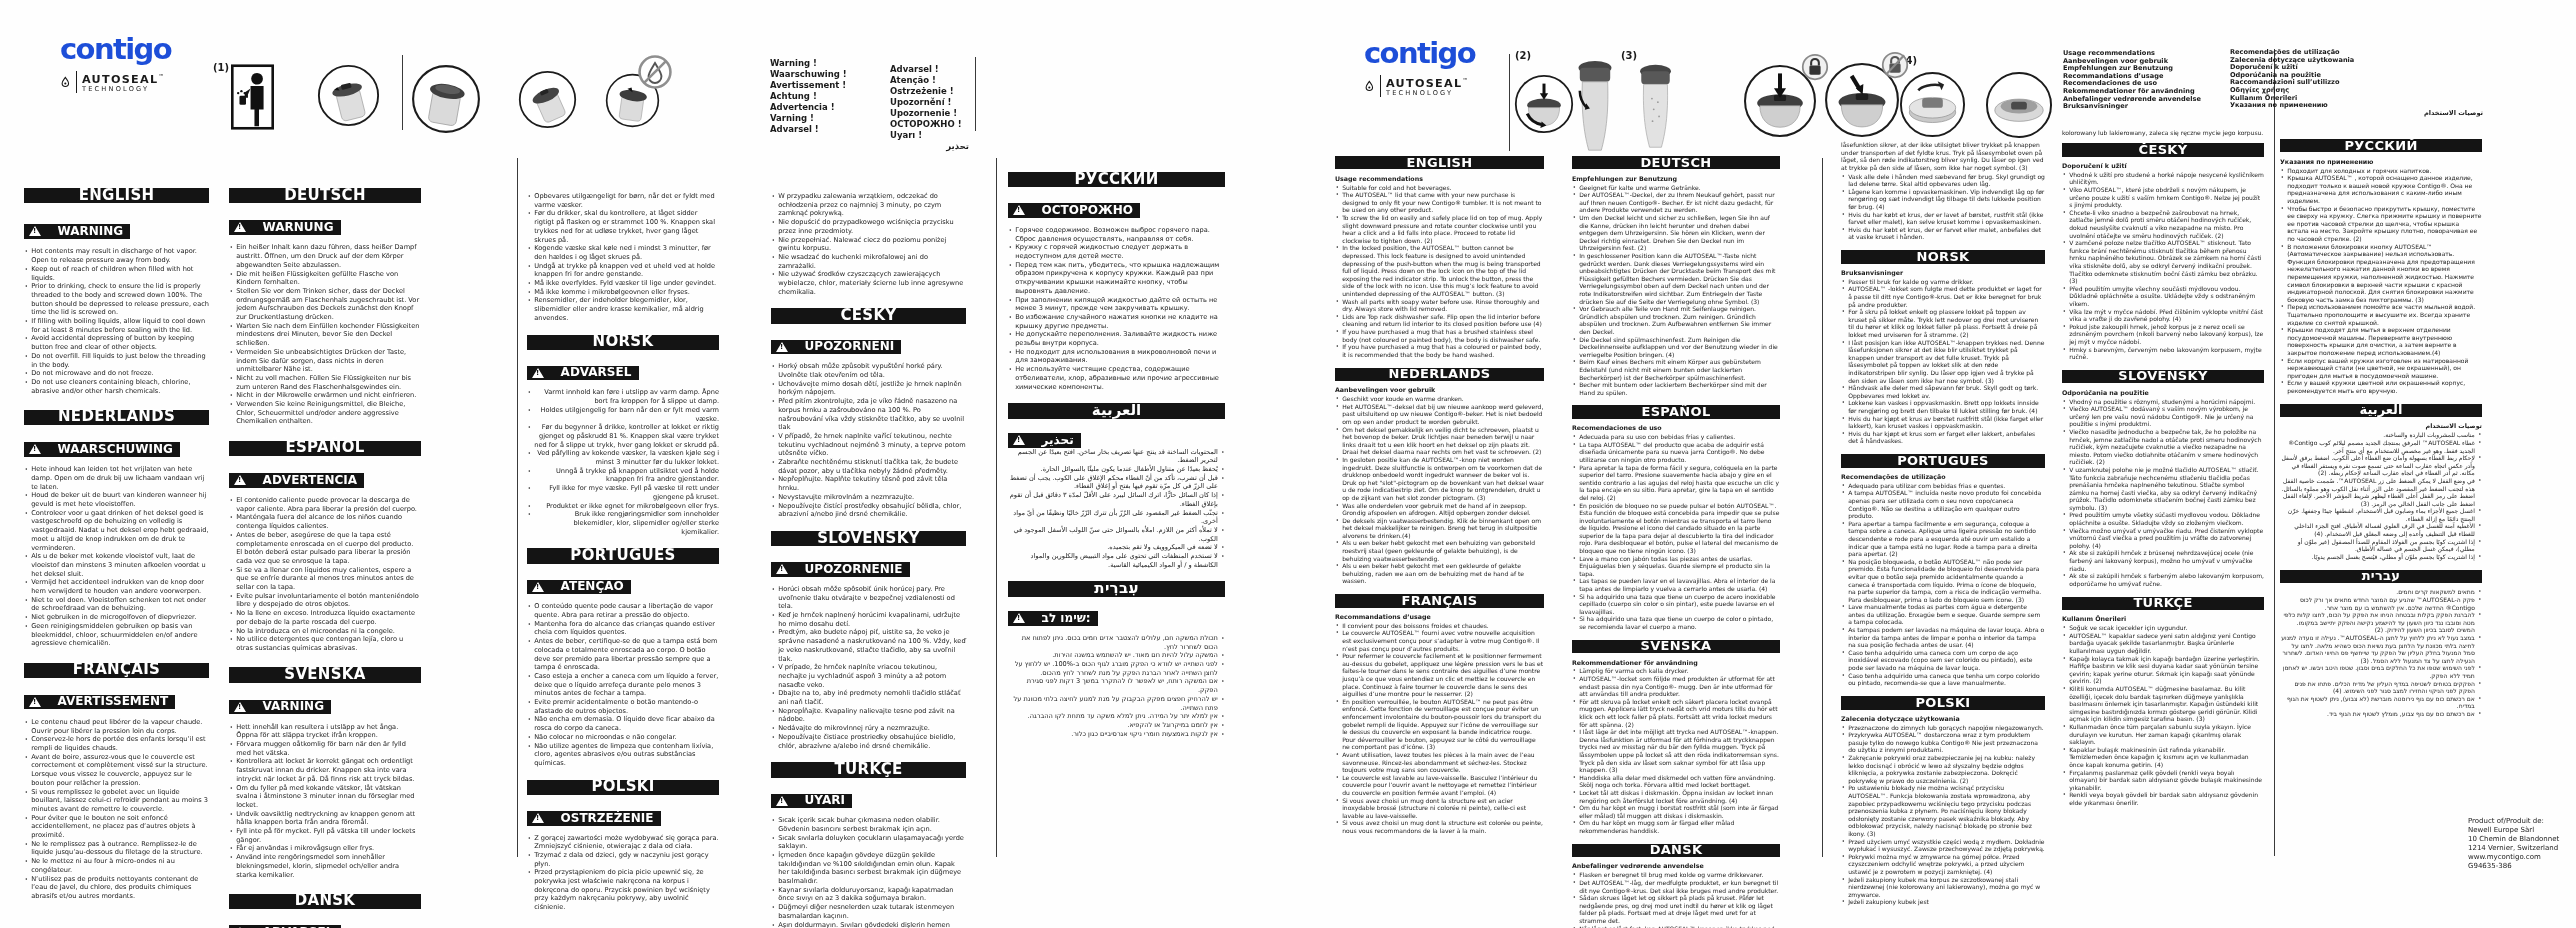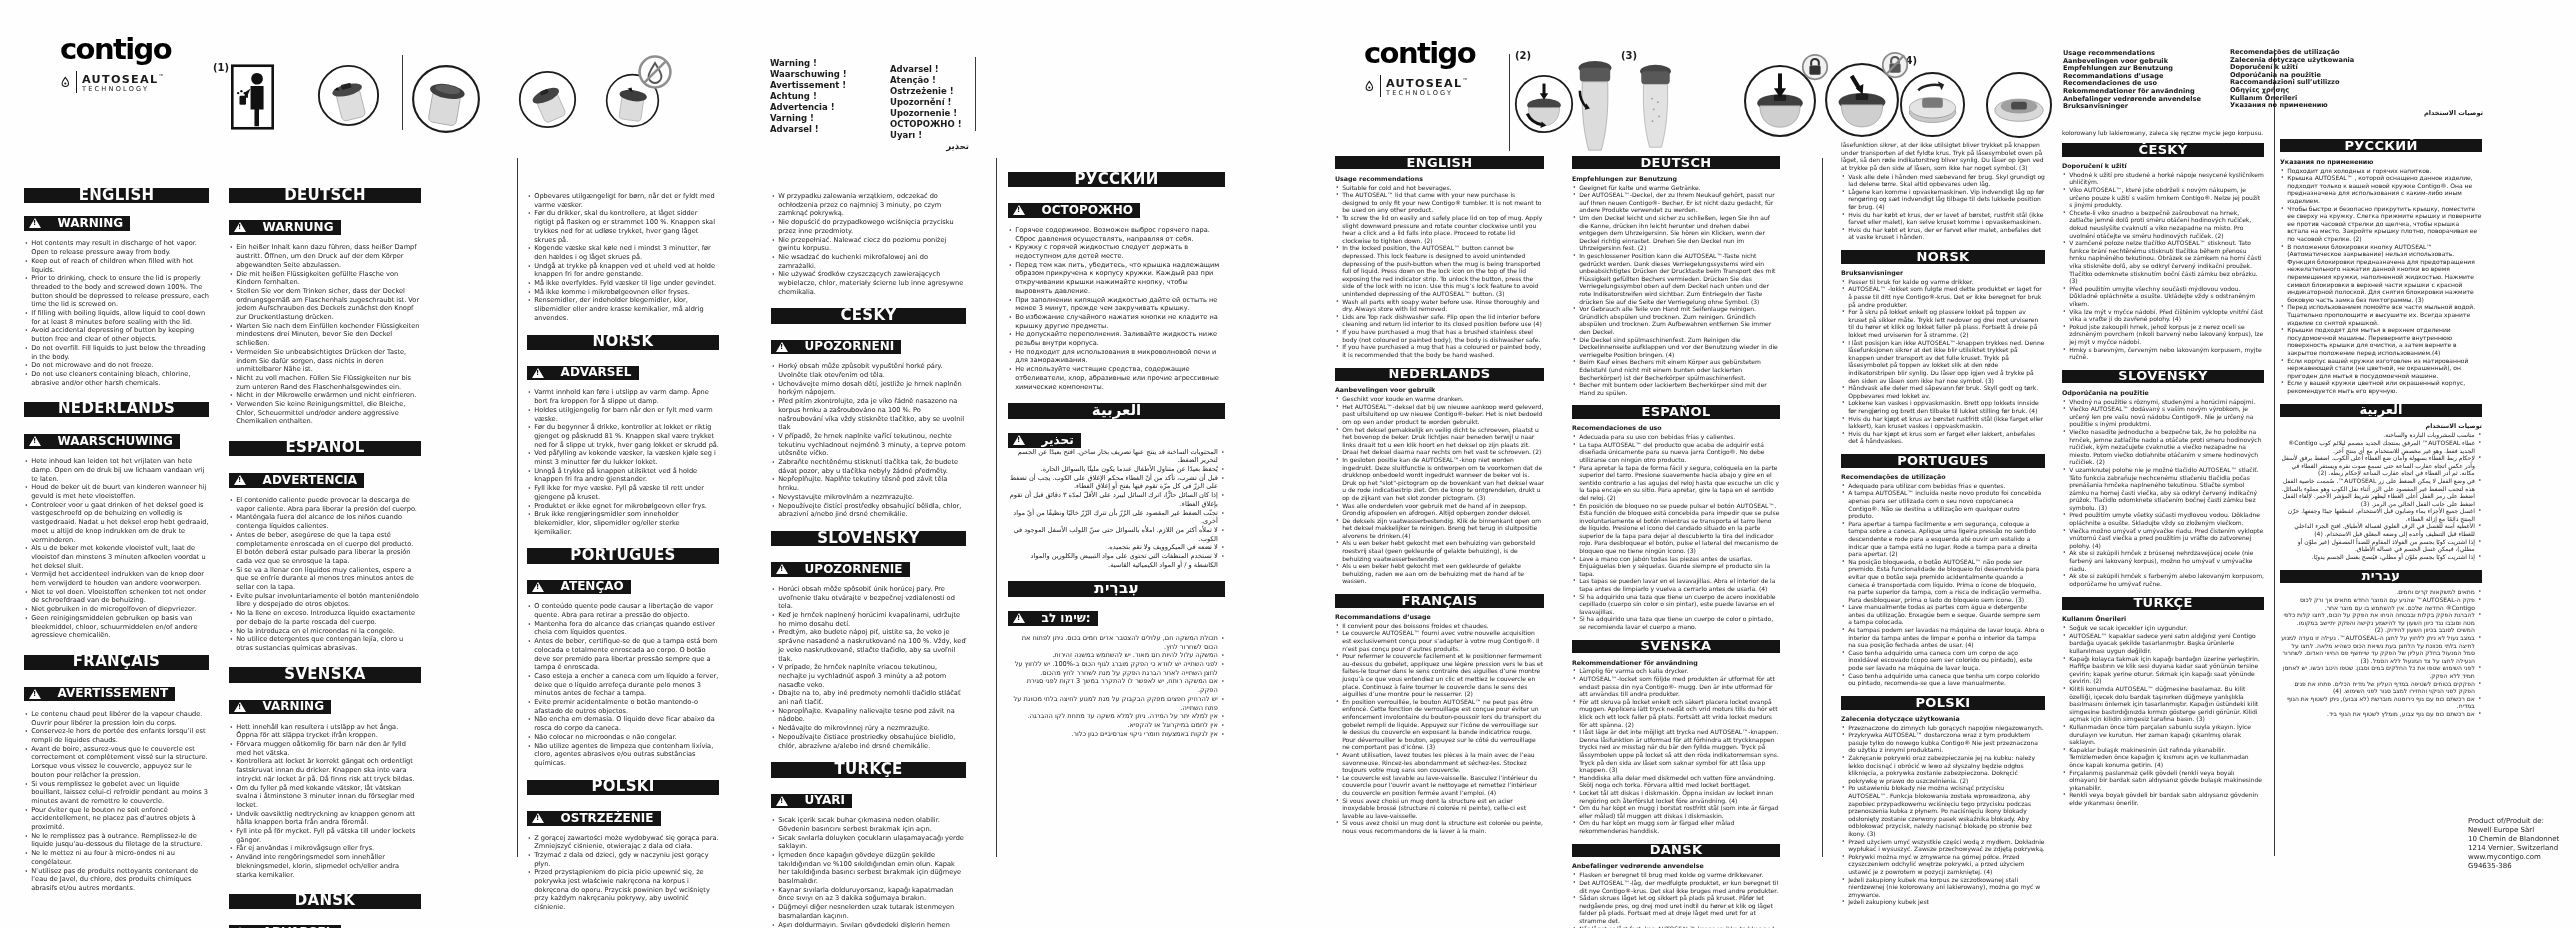--- a/index.html
+++ b/index.html
@@ -22,21 +22,21 @@
   .cont{}
   ul.bullets{margin:0;padding:0;list-style:none;}
   ul.bullets li{position:relative;padding-left:7.2px;}
   ul.bullets li::before{content:"•";position:absolute;left:0.7px;top:0;font-size:5.3px;}
   ul.bullets.rtl{direction:rtl;text-align:right;}
   ul.bullets.rtl li{padding-left:0;padding-right:7.2px;}
   ul.bullets.rtl li::before{left:auto;right:0.7px;}
   .title.rtl{direction:rtl;text-align:right;}
   .divider{position:absolute;width:1.3px;background:#3a3a3a;}
   .logo{position:absolute;text-align:center;}
-  .contigo{font-weight:800;font-size:29px;letter-spacing:-1.6px;color:#000000;line-height:30px;
+  .contigo{font-weight:800;font-size:29px;letter-spacing:-1.6px;color:#1d4ed8;line-height:30px;
            font-family:"DejaVu Sans","Liberation Sans",sans-serif;}
   .asrow{display:flex;align-items:center;justify-content:center;gap:5.3px;margin-top:6.6px;}
   .asbar{width:1.3px;height:22.3px;background:#1b1b1b;}
   .astext{text-align:left;}
   .asname{font-weight:700;font-size:11.2px;letter-spacing:1.3px;line-height:11.2px;}
   .astm{font-size:5.3px;vertical-align:super;}
   .astech{font-size:6.6px;letter-spacing:2.2px;line-height:8px;}
   .figlabel{position:absolute;font-weight:700;font-size:10px;}
   .wordlist{position:absolute;font-weight:700;}
   .wlA{font-size:8.5px;line-height:11px;}
@@ -261,21 +261,21 @@
       <div>Product of/Produit de:</div>
       <div>Newell Europe Sàrl</div>
       <div>10 Chemin de Blandonnet</div>
       <div>1214 Vernier, Switzerland</div>
       <div>www.mycontigo.com</div>
       <div>G94635-386</div>
     </div>
 
 <div class="col pgL" style="left: 24px; top: 188px; width: 185px;">
       <div class="bar" style="margin-top: 0px;">ENGLISH</div>
-      <div class="badgewrap" style="margin-top: 13px;">
+      <div class="badgewrap" style="margin-top: 21px;">
         <span class="badge">
           <span class="tri"></span>
           <span class="blbl">WARNING</span>
         </span>
       </div>
       <ul class="bullets" style="margin-top: 8.5px;">
         <li>Hot contents may result in discharge of hot vapor. Open to release pressure away from body.</li>
         <li>Keep out of reach of children when filled with hot liquids.</li>
         <li>Prior to drinking, check to ensure the lid is properly threaded to the body and screwed down 100%. The button should be depressed to release pressure, each time the lid is screwed on.</li>
         <li>If filling with boiling liquids, allow liquid to cool down for at least 8 minutes before sealing with the lid.</li>
@@ -389,21 +389,21 @@
         <li>Må ikke komme i mikrobølgeovnen eller fryses.</li>
         <li>Rensemidler, der indeholder blegemidler, klor, slibemidler eller andre krasse kemikalier, må aldrig anvendes.</li>
       </ul>
       <div class="bar" style="margin-top: 12px;">NORSK</div>
       <div class="badgewrap" style="margin-top: 16px;">
         <span class="badge">
           <span class="tri"></span>
           <span class="blbl">ADVARSEL</span>
         </span>
       </div>
-      <ul class="bullets" style="margin-top: 8px;">
+      <ul class="bullets" style="margin-top: 8px; text-align: right;">
         <li>Varmt innhold kan føre i utslipp av varm damp. Åpne bort fra kroppen for å slippe ut damp.</li>
         <li>Holdes utilgjengelig for barn når den er fylt med varm væske.</li>
         <li>Før du begynner å drikke, kontroller at lokket er riktig gjenget og påskrudd 81 %. Knappen skal være trykket ned for å slippe ut trykk, hver gang lokket er skrudd på.</li>
         <li>Ved påfylling av kokende væsker, la væsken kjøle seg i minst 3 minutter før du lukker lokket.</li>
         <li>Unngå å trykke på knappen utilsiktet ved å holde knappen fri fra andre gjenstander.</li>
         <li>Fyll ikke for mye væske. Fyll på væske til rett under gjengene på kruset.</li>
         <li>Produktet er ikke egnet for mikrobølgeovn eller frys.</li>
         <li>Bruk ikke rengjøringsmidler som inneholder blekemidler, klor, slipemidler og/eller sterke kjemikalier.</li>
       </ul>
       <div class="bar" style="margin-top: 12px;">PORTUGUES</div>

